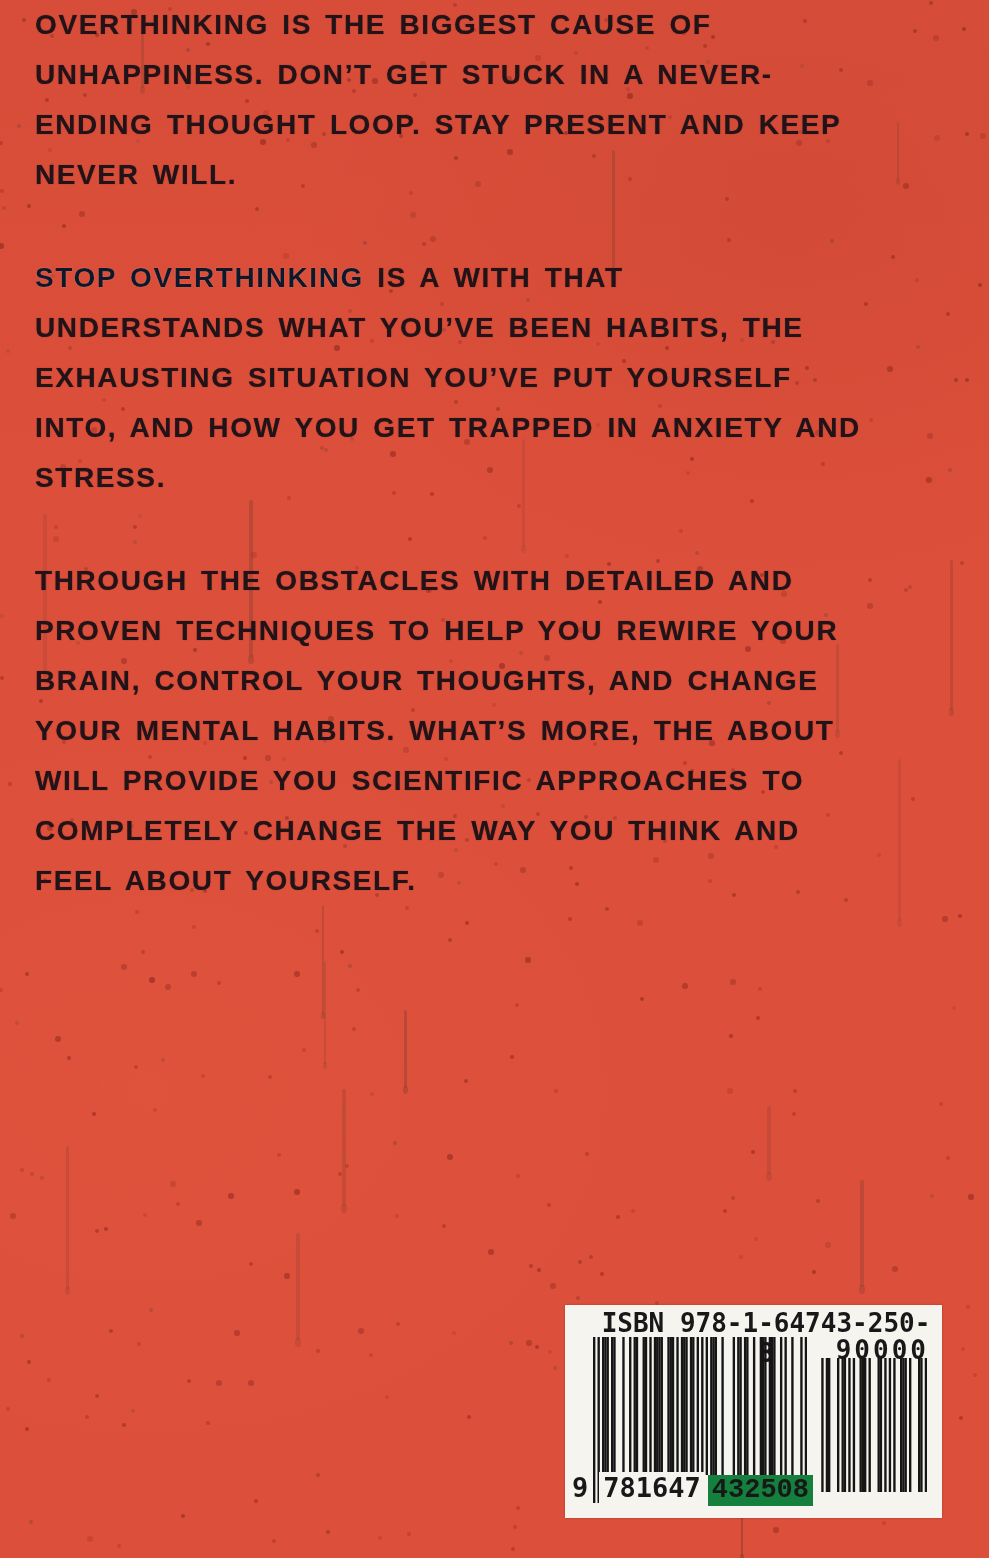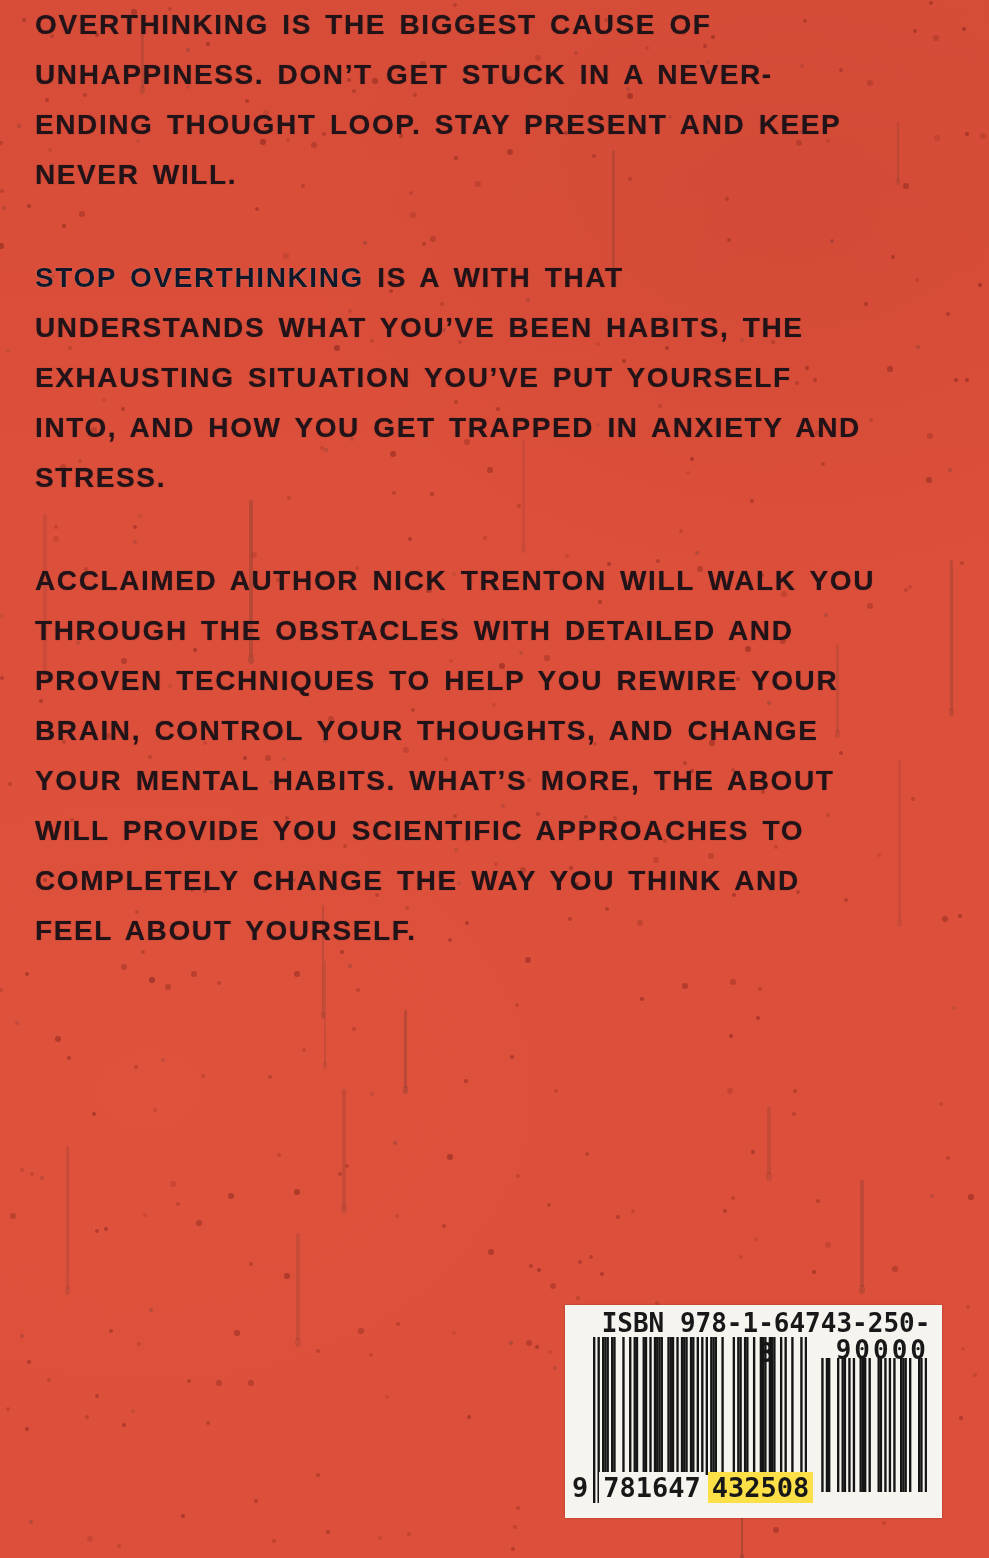--- a/index.html
+++ b/index.html
@@ -49,21 +49,21 @@
   .ean13{position:absolute;left:28px;top:32px;width:214px;height:166px;}
   .ean5{position:absolute;left:254px;top:53px;width:108px;height:134px;}
   .digits{
     position:absolute;left:7px;top:167px;height:31px;white-space:nowrap;
     font-family:"DejaVu Sans Mono","Liberation Mono",monospace;
     font-size:27px;font-weight:700;color:#181818;line-height:31px;
   }
   .digits span{display:inline-block;}
   .dg-first{margin-right:11px;}
   .dg-mid{background:#f6f4ef;padding:0 4px;margin-right:3px;}
-  .dg-last{background:#fde047;padding:0 4px;}
+  .dg-last{background:#15803d;padding:0 4px;font-family:Liberation Mono, monospace;}
 </style>
 </head>
 <body>
 
 <div class="cover">
   <div class="tone"></div>
   <div class="speckles" id="speckles" style="box-shadow: rgba(122, 32, 24, 0.3) 732px 769px 0px 1px, rgba(122, 32, 24, 0.5) 151px 979px 0px 2px, rgba(122, 32, 24, 0.31) 267px 757px 0px 2px, rgba(122, 32, 24, 0.35) 317px 1474px 0px 1px, rgba(122, 32, 24, 0.18) 878px 854px 0px 1px, rgba(122, 32, 24, 0.34) 0px 142px 0px 1px, rgba(122, 32, 24, 0.43) 845px 1436px 0px 2px, rgba(122, 32, 24, 0.35) 770px 1472px 0px 1px, rgba(122, 32, 24, 0.41) 570px 121px 0px 1px, rgba(122, 32, 24, 0.48) 955px 379px 0px 1px, rgba(122, 32, 24, 0.28) 614px 817px 0px 1px, rgba(122, 32, 24, 0.43) 865px 303px 0px 1px, rgba(122, 32, 24, 0.27) 136px 911px 0px 1px, rgba(122, 32, 24, 0.37) 593px 155px 0px 1px, rgba(122, 32, 24, 0.24) 910px 1383px 0px 1px, rgba(122, 32, 24, 0.31) 317px 1350px 0px 1px, rgba(122, 32, 24, 0.44) 123px 1424px 0px 1px, rgba(122, 32, 24, 0.41) 296px 973px 0px 2px, rgba(122, 32, 24, 0.33) 313px 144px 0px 2px, rgba(122, 32, 24, 0.44) 133px 11px 0px 2px, rgba(122, 32, 24, 0.24) 783px 593px 0px 2px, rgba(122, 32, 24, 0.33) 522px 869px 0px 2px, rgba(122, 32, 24, 0.46) 752px 1151px 0px 1px, rgba(122, 32, 24, 0.38) 236px 1332px 0px 2px, rgba(122, 32, 24, 0.24) 405px 749px 0px 2px, rgba(122, 32, 24, 0.2) 669px 116px 0px 1px, rgba(122, 32, 24, 0.22) 632px 1210px 0px 1px, rgba(122, 32, 24, 0.19) 936px 137px 0px 2px, rgba(122, 32, 24, 0.46) 761px 574px 0px 1px, rgba(122, 32, 24, 0.28) 177px 1203px 0px 1px, rgba(122, 32, 24, 0.39) 188px 1380px 0px 1px, rgba(122, 32, 24, 0.47) 93px 1113px 0px 1px, rgba(122, 32, 24, 0.41) 860px 1497px 0px 1px, rgba(122, 32, 24, 0.5) 691px 458px 0px 1px, rgba(122, 32, 24, 0.3) 732px 981px 0px 2px, rgba(122, 32, 24, 0.4) 775px 1529px 0px 2px, rgba(122, 32, 24, 0.47) 244px 757px 0px 1px, rgba(122, 32, 24, 0.49) 599px 601px 0px 1px, rgba(122, 32, 24, 0.43) 617px 1216px 0px 1px, rgba(122, 32, 24, 0.26) 967px 1306px 0px 1px, rgba(122, 32, 24, 0.43) 327px 1531px 0px 1px, rgba(122, 32, 24, 0.21) 412px 214px 0px 2px, rgba(122, 32, 24, 0.41) 657px 560px 0px 1px, rgba(122, 32, 24, 0.4) 715px 1308px 0px 1px, rgba(122, 32, 24, 0.38) 944px 918px 0px 2px, rgba(122, 32, 24, 0.31) 12px 1215px 0px 2px, rgba(122, 32, 24, 0.32) 393px 492px 0px 1px, rgba(122, 32, 24, 0.41) 246px 100px 0px 1px, rgba(122, 32, 24, 0.2) 916px 279px 0px 1px, rgba(122, 32, 24, 0.25) 406px 907px 0px 1px, rgba(122, 32, 24, 0.37) 528px 1342px 0px 2px, rgba(122, 32, 24, 0.24) 883px 1522px 0px 1px, rgba(122, 32, 24, 0.34) 611px 1317px 0px 1px, rgba(122, 32, 24, 0.46) 28px 205px 0px 1px, rgba(122, 32, 24, 0.35) 302px 185px 0px 1px, rgba(122, 32, 24, 0.45) 68px 1057px 0px 1px, rgba(122, 32, 24, 0.34) 207px 1422px 0px 1px, rgba(122, 32, 24, 0.19) 687px 472px 0px 1px, rgba(122, 32, 24, 0.4) 489px 469px 0px 2px, rgba(122, 32, 24, 0.22) 756px 1383px 0px 1px, rgba(122, 32, 24, 0.24) 974px 1374px 0px 1px, rgba(122, 32, 24, 0.47) 44px 879px 0px 1px, rgba(122, 32, 24, 0.41) 490px 1251px 0px 2px, rgba(122, 32, 24, 0.36) 353px 90px 0px 1px, rgba(122, 32, 24, 0.23) 349px 310px 0px 1px, rgba(122, 32, 24, 0.23) 909px 586px 0px 1px, rgba(122, 32, 24, 0.36) 339px 1173px 0px 1px, rgba(122, 32, 24, 0.41) 23px 19px 0px 1px, rgba(122, 32, 24, 0.48) 623px 360px 0px 1px, rgba(122, 32, 24, 0.36) 250px 1382px 0px 2px, rgba(122, 32, 24, 0.35) 684px 762px 0px 1px, rgba(122, 32, 24, 0.26) 459px 341px 0px 1px, rgba(122, 32, 24, 0.29) 905px 589px 0px 1px, rgba(122, 32, 24, 0.3) 1px 190px 0px 1px, rgba(122, 32, 24, 0.31) 9px 783px 0px 1px, rgba(122, 32, 24, 0.28) 710px 855px 0px 2px, rgba(122, 32, 24, 0.38) 123px 660px 0px 2px, rgba(122, 32, 24, 0.37) 845px 899px 0px 1px, rgba(122, 32, 24, 0.48) 538px 1269px 0px 1px, rgba(122, 32, 24, 0.21) 287px 139px 0px 1px, rgba(122, 32, 24, 0.21) 962px 1348px 0px 1px, rgba(122, 32, 24, 0.26) 869px 82px 0px 2px, rgba(122, 32, 24, 0.19) 285px 255px 0px 2px, rgba(122, 32, 24, 0.31) 191px 889px 0px 1px, rgba(122, 32, 24, 0.23) 138px 1343px 0px 1px, rgba(122, 32, 24, 0.43) 509px 151px 0px 2px, rgba(122, 32, 24, 0.39) 606px 908px 0px 1px, rgba(122, 32, 24, 0.32) 793px 1113px 0px 1px, rgba(122, 32, 24, 0.48) 182px 1515px 0px 1px, rgba(122, 32, 24, 0.26) 278px 1154px 0px 1px, rgba(122, 32, 24, 0.36) 193px 973px 0px 2px, rgba(122, 32, 24, 0.46) 756px 1443px 0px 1px, rgba(122, 32, 24, 0.45) 970px 1196px 0px 2px, rgba(122, 32, 24, 0.4) 869px 579px 0px 1px, rgba(122, 32, 24, 0.44) 286px 1275px 0px 2px, rgba(122, 32, 24, 0.39) 579px 1261px 0px 1px, rgba(122, 32, 24, 0.28) 442px 619px 0px 1px, rgba(122, 32, 24, 0.32) 586px 1153px 0px 1px, rgba(122, 32, 24, 0.46) 536px 1346px 0px 1px, rgba(122, 32, 24, 0.34) 358px 629px 0px 1px, rgba(122, 32, 24, 0.44) 409px 538px 0px 1px, rgba(122, 32, 24, 0.49) 105px 1228px 0px 1px, rgba(122, 32, 24, 0.46) 733px 894px 0px 1px, rgba(122, 32, 24, 0.18) 474px 29px 0px 1px, rgba(122, 32, 24, 0.19) 597px 343px 0px 1px, rgba(122, 32, 24, 0.34) 552px 1285px 0px 2px, rgba(122, 32, 24, 0.32) 528px 779px 0px 1px, rgba(122, 32, 24, 0.37) 250px 1263px 0px 1px, rgba(122, 32, 24, 0.25) 55px 526px 0px 1px, rgba(122, 32, 24, 0.43) 751px 500px 0px 1px, rgba(122, 32, 24, 0.23) 477px 183px 0px 2px, rgba(122, 32, 24, 0.23) 79px 460px 0px 1px, rgba(122, 32, 24, 0.38) 585px 816px 0px 1px, rgba(122, 32, 24, 0.28) 759px 988px 0px 1px, rgba(122, 32, 24, 0.37) 590px 1256px 0px 1px, rgba(122, 32, 24, 0.46) 348px 79px 0px 1px, rgba(122, 32, 24, 0.31) 466px 441px 0px 2px, rgba(122, 32, 24, 0.33) 414px 94px 0px 1px, rgba(122, 32, 24, 0.32) 218px 982px 0px 1px, rgba(122, 32, 24, 0.38) 905px 185px 0px 2px, rgba(122, 32, 24, 0.26) 408px 1533px 0px 1px, rgba(122, 32, 24, 0.47) 26px 1428px 0px 1px, rgba(122, 32, 24, 0.21) 729px 1090px 0px 2px, rgba(122, 32, 24, 0.42) 49px 827px 0px 2px, rgba(122, 32, 24, 0.48) 207px 43px 0px 1px, rgba(122, 32, 24, 0.26) 303px 1049px 0px 1px, rgba(122, 32, 24, 0.45) 743px 78px 0px 1px, rgba(122, 32, 24, 0.2) 827px 1244px 0px 2px, rgba(122, 32, 24, 0.35) 537px 813px 0px 1px, rgba(122, 32, 24, 0.37) 548px 1204px 0px 1px, rgba(122, 32, 24, 0.4) 286px 817px 0px 1px, rgba(122, 32, 24, 0.24) 321px 447px 0px 1px, rgba(122, 32, 24, 0.33) 454px 815px 0px 1px, rgba(122, 32, 24, 0.23) 7px 1408px 0px 1px, rgba(122, 32, 24, 0.23) 555px 1090px 0px 1px, rgba(122, 32, 24, 0.47) 712px 36px 0px 1px, rgba(122, 32, 24, 0.33) 454px 4px 0px 1px, rgba(122, 32, 24, 0.3) 93px 429px 0px 2px, rgba(122, 32, 24, 0.42) 46px 99px 0px 1px, rgba(122, 32, 24, 0.31) 518px 505px 0px 1px, rgba(122, 32, 24, 0.25) 615px 1330px 0px 2px, rgba(122, 32, 24, 0.3) 422px 63px 0px 2px, rgba(122, 32, 24, 0.36) 360px 1330px 0px 2px, rgba(122, 32, 24, 0.37) 699px 568px 0px 2px, rgba(122, 32, 24, 0.34) 218px 1382px 0px 2px, rgba(122, 32, 24, 0.5) 0px 245px 0px 2px, rgba(122, 32, 24, 0.44) 96px 34px 0px 1px, rgba(122, 32, 24, 0.38) 569px 918px 0px 1px, rgba(122, 32, 24, 0.26) 709px 880px 0px 1px, rgba(122, 32, 24, 0.19) 265px 112px 0px 2px, rgba(122, 32, 24, 0.35) 782px 640px 0px 2px, rgba(122, 32, 24, 0.25) 48px 1379px 0px 1px, rgba(122, 32, 24, 0.3) 517px 1507px 0px 1px, rgba(122, 32, 24, 0.41) 889px 368px 0px 2px, rgba(122, 32, 24, 0.28) 169px 8px 0px 1px, rgba(122, 32, 24, 0.43) 374px 80px 0px 2px, rgba(122, 32, 24, 0.3) 947px 1157px 0px 1px, rgba(122, 32, 24, 0.41) 497px 408px 0px 1px, rgba(122, 32, 24, 0.4) 814px 379px 0px 1px, rgba(122, 32, 24, 0.18) 55px 538px 0px 2px, rgba(122, 32, 24, 0.18) 386px 1396px 0px 1px, rgba(122, 32, 24, 0.28) 753px 421px 0px 1px, rgba(122, 32, 24, 0.23) 193px 926px 0px 1px, rgba(122, 32, 24, 0.44) 601px 1273px 0px 1px, rgba(122, 32, 24, 0.2) 204px 742px 0px 1px, rgba(122, 32, 24, 0.44) 28px 1361px 0px 1px, rgba(122, 32, 24, 0.37) 443px 1225px 0px 1px, rgba(122, 32, 24, 0.19) 396px 625px 0px 1px, rgba(122, 32, 24, 0.44) 892px 256px 0px 1px, rgba(122, 32, 24, 0.18) 755px 1238px 0px 1px, rgba(122, 32, 24, 0.25) 870px 419px 0px 1px, rgba(122, 32, 24, 0.48) 262px 141px 0px 2px, rgba(122, 32, 24, 0.23) 21px 1169px 0px 1px, rgba(122, 32, 24, 0.23) 410px 192px 0px 1px, rgba(122, 32, 24, 0.24) 680px 530px 0px 1px, rgba(122, 32, 24, 0.34) 728px 239px 0px 1px, rgba(122, 32, 24, 0.35) 323px 133px 0px 1px, rgba(122, 32, 24, 0.46) 392px 453px 0px 2px, rgba(122, 32, 24, 0.31) 86px 1416px 0px 1px, rgba(122, 32, 24, 0.47) 466px 922px 0px 1px, rgba(122, 32, 24, 0.26) 827px 814px 0px 1px, rgba(122, 32, 24, 0.32) 961px 562px 0px 1px, rgba(122, 32, 24, 0.29) 62px 466px 0px 2px, rgba(122, 32, 24, 0.2) 158px 584px 0px 1px, rgba(122, 32, 24, 0.2) 172px 1183px 0px 2px, rgba(122, 32, 24, 0.47) 576px 883px 0px 1px, rgba(122, 32, 24, 0.44) 960px 1417px 0px 1px, rgba(122, 32, 24, 0.31) 869px 605px 0px 2px, rgba(122, 32, 24, 0.47) 641px 998px 0px 1px, rgba(122, 32, 24, 0.33) 142px 951px 0px 1px, rgba(122, 32, 24, 0.3) 149px 756px 0px 1px, rgba(122, 32, 24, 0.29) 772px 341px 0px 1px, rgba(122, 32, 24, 0.4) 724px 1210px 0px 1px, rgba(122, 32, 24, 0.37) 517px 628px 0px 1px, rgba(122, 32, 24, 0.32) 742px 1308px 0px 2px, rgba(122, 32, 24, 0.48) 341px 951px 0px 1px, rgba(122, 32, 24, 0.35) 796px 382px 0px 1px, rgba(122, 32, 24, 0.32) 466px 839px 0px 1px, rgba(122, 32, 24, 0.2) 740px 1256px 0px 1px, rgba(122, 32, 24, 0.35) 376px 894px 0px 1px, rgba(122, 32, 24, 0.48) 691px 770px 0px 1px, rgba(122, 32, 24, 0.48) 813px 1271px 0px 1px, rgba(122, 32, 24, 0.44) 400px 135px 0px 1px, rgba(122, 32, 24, 0.26) 775px 846px 0px 1px, rgba(122, 32, 24, 0.21) 356px 567px 0px 1px, rgba(122, 32, 24, 0.35) 512px 1548px 0px 1px, rgba(122, 32, 24, 0.31) 397px 1323px 0px 1px, rgba(122, 32, 24, 0.22) 827px 140px 0px 1px, rgba(122, 32, 24, 0.28) 514px 1526px 0px 1px, rgba(122, 32, 24, 0.31) 316px 930px 0px 1px, rgba(122, 32, 24, 0.39) 684px 985px 0px 2px, rgba(122, 32, 24, 0.45) 806px 367px 0px 1px, rgba(122, 32, 24, 0.47) 26px 973px 0px 1px, rgba(122, 32, 24, 0.48) 336px 347px 0px 2px, rgba(122, 32, 24, 0.32) 123px 966px 0px 2px, rgba(122, 32, 24, 0.34) 81px 213px 0px 2px, rgba(122, 32, 24, 0.49) 966px 133px 0px 1px, rgba(122, 32, 24, 0.33) 51px 35px 0px 1px, rgba(122, 32, 24, 0.24) 371px 340px 0px 1px, rgba(122, 32, 24, 0.21) 379px 1537px 0px 1px, rgba(122, 32, 24, 0.41) 245px 832px 0px 1px, rgba(122, 32, 24, 0.47) 608px 563px 0px 1px, rgba(122, 32, 24, 0.48) 629px 95px 0px 2px, rgba(122, 32, 24, 0.25) 659px 405px 0px 1px, rgba(122, 32, 24, 0.2) 103px 399px 0px 1px, rgba(122, 32, 24, 0.34) 894px 1268px 0px 2px, rgba(122, 32, 24, 0.42) 122px 408px 0px 1px, rgba(122, 32, 24, 0.49) 963px 28px 0px 1px, rgba(122, 32, 24, 0.28) 69px 347px 0px 1px, rgba(122, 32, 24, 0.33) 167px 986px 0px 2px, rgba(122, 32, 24, 0.31) 709px 1399px 0px 1px, rgba(122, 32, 24, 0.2) 646px 47px 0px 1px, rgba(122, 32, 24, 0.28) 516px 1004px 0px 1px, rgba(122, 32, 24, 0.44) 57px 1038px 0px 2px, rgba(122, 32, 24, 0.34) 99px 383px 0px 1px, rgba(122, 32, 24, 0.48) 737px 678px 0px 1px, rgba(122, 32, 24, 0.42) 256px 208px 0px 1px, rgba(122, 32, 24, 0.27) 441px 303px 0px 1px, rgba(122, 32, 24, 0.25) 935px 37px 0px 2px, rgba(122, 32, 24, 0.44) 570px 867px 0px 1px, rgba(122, 32, 24, 0.29) 63px 741px 0px 1px, rgba(122, 32, 24, 0.37) 726px 198px 0px 1px, rgba(122, 32, 24, 0.5) 979px 284px 0px 1px, rgba(122, 32, 24, 0.2) 445px 758px 0px 1px, rgba(122, 32, 24, 0.32) 107px 735px 0px 2px, rgba(122, 32, 24, 0.42) 255px 1500px 0px 1px, rgba(122, 32, 24, 0.28) 432px 238px 0px 2px, rgba(122, 32, 24, 0.4) 504px 373px 0px 1px, rgba(122, 32, 24, 0.25) 0px 989px 0px 1px, rgba(122, 32, 24, 0.29) 683px 32px 0px 1px, rgba(122, 32, 24, 0.29) 353px 1028px 0px 1px, rgba(122, 32, 24, 0.25) 580px 629px 0px 2px, rgba(122, 32, 24, 0.32) 269px 1076px 0px 1px, rgba(122, 32, 24, 0.19) 450px 660px 0px 1px, rgba(122, 32, 24, 0.2) 396px 1215px 0px 1px, rgba(122, 32, 24, 0.4) 110px 1330px 0px 1px, rgba(122, 32, 24, 0.19) 144px 1214px 0px 1px, rgba(122, 32, 24, 0.38) 797px 891px 0px 1px, rgba(122, 32, 24, 0.36) 794px 1090px 0px 1px, rgba(122, 32, 24, 0.45) 511px 1056px 0px 1px, rgba(122, 32, 24, 0.49) 730px 1035px 0px 1px, rgba(122, 32, 24, 0.47) 862px 1478px 0px 1px, rgba(122, 32, 24, 0.25) 288px 497px 0px 1px, rgba(122, 32, 24, 0.45) 230px 1195px 0px 2px, rgba(122, 32, 24, 0.42) 928px 479px 0px 2px, rgba(122, 32, 24, 0.47) 296px 1191px 0px 2px, rgba(122, 32, 24, 0.37) 84px 94px 0px 1px, rgba(122, 32, 24, 0.22) 429px 590px 0px 1px, rgba(122, 32, 24, 0.33) 135px 1066px 0px 1px, rgba(122, 32, 24, 0.42) 914px 30px 0px 1px, rgba(122, 32, 24, 0.25) 440px 874px 0px 2px, rgba(122, 32, 24, 0.31) 85px 568px 0px 1px, rgba(122, 32, 24, 0.25) 484px 537px 0px 1px, rgba(122, 32, 24, 0.4) 96px 1230px 0px 1px, rgba(122, 32, 24, 0.18) 453px 1332px 0px 1px, rgba(122, 32, 24, 0.46) 449px 1156px 0px 2px, rgba(122, 32, 24, 0.46) 455px 157px 0px 1px, rgba(122, 32, 24, 0.25) 655px 859px 0px 2px, rgba(122, 32, 24, 0.49) 666px 347px 0px 1px, rgba(122, 32, 24, 0.34) 822px 463px 0px 1px, rgba(122, 32, 24, 0.22) 495px 863px 0px 1px, rgba(122, 32, 24, 0.31) 546px 657px 0px 2px, rgba(122, 32, 24, 0.47) 501px 665px 0px 2px, rgba(122, 32, 24, 0.45) 757px 1017px 0px 1px, rgba(122, 32, 24, 0.41) 934px 1308px 0px 2px, rgba(122, 32, 24, 0.3) 664px 840px 0px 1px, rgba(122, 32, 24, 0.3) 629px 178px 0px 1px, rgba(122, 32, 24, 0.29) 577px 1297px 0px 1px, rgba(122, 32, 24, 0.18) 49px 149px 0px 1px, rgba(122, 32, 24, 0.26) 241px 431px 0px 1px, rgba(122, 32, 24, 0.36) 892px 1407px 0px 1px, rgba(122, 32, 24, 0.19) 549px 1351px 0px 1px, rgba(122, 32, 24, 0.24) 639px 922px 0px 2px, rgba(122, 32, 24, 0.36) 455px 401px 0px 1px, rgba(122, 32, 24, 0.45) 527px 959px 0px 2px, rgba(122, 32, 24, 0.43) 840px 752px 0px 1px, rgba(122, 32, 24, 0.47) 966px 379px 0px 1px, rgba(122, 32, 24, 0.28) 605px 19px 0px 1px, rgba(122, 32, 24, 0.31) 330px 718px 0px 2px, rgba(122, 32, 24, 0.35) 423px 243px 0px 1px, rgba(122, 32, 24, 0.23) 31px 1173px 0px 1px, rgba(122, 32, 24, 0.28) 929px 435px 0px 2px, rgba(122, 32, 24, 0.21) 154px 1109px 0px 1px, rgba(122, 32, 24, 0.5) 565px 132px 0px 1px, rgba(122, 32, 24, 0.41) 449px 939px 0px 1px, rgba(122, 32, 24, 0.25) 594px 743px 0px 1px, rgba(122, 32, 24, 0.28) 71px 819px 0px 1px, rgba(122, 32, 24, 0.21) 982px 135px 0px 2px, rgba(122, 32, 24, 0.41) 930px 2px 0px 1px, rgba(122, 32, 24, 0.45) 465px 1080px 0px 1px, rgba(122, 32, 24, 0.44) 468px 1416px 0px 1px, rgba(122, 32, 24, 0.36) 817px 1200px 0px 1px, rgba(122, 32, 24, 0.24) 202px 1075px 0px 1px, rgba(122, 32, 24, 0.43) 711px 742px 0px 2px, rgba(122, 32, 24, 0.4) 204px 890px 0px 1px, rgba(122, 32, 24, 0.43) 431px 493px 0px 1px, rgba(122, 32, 24, 0.41) 390px 290px 0px 1px, rgba(122, 32, 24, 0.37) 508px 78px 0px 2px, rgba(122, 32, 24, 0.32) 912px 798px 0px 1px, rgba(122, 32, 24, 0.38) 427px 590px 0px 1px, rgba(122, 32, 24, 0.38) 1px 677px 0px 1px, rgba(122, 32, 24, 0.44) 40px 700px 0px 1px, rgba(122, 32, 24, 0.49) 63px 225px 0px 1px, rgba(122, 32, 24, 0.29) 273px 1540px 0px 1px, rgba(122, 32, 24, 0.47) 959px 915px 0px 1px, rgba(122, 32, 24, 0.31) 346px 1165px 0px 1px, rgba(122, 32, 24, 0.38) 704px 45px 0px 1px, rgba(122, 32, 24, 0.48) 793px 1353px 0px 2px, rgba(122, 32, 24, 0.24) 118px 1545px 0px 1px, rgba(122, 32, 24, 0.19) 89px 1538px 0px 2px, rgba(122, 32, 24, 0.32) 656px 773px 0px 1px, rgba(122, 32, 24, 0.36) 762px 791px 0px 1px, rgba(122, 32, 24, 0.18) 493px 704px 0px 1px, rgba(122, 32, 24, 0.22) 537px 57px 0px 2px, rgba(122, 32, 24, 0.28) 656px 1302px 0px 1px, rgba(122, 32, 24, 0.41) 947px 313px 0px 1px, rgba(122, 32, 24, 0.28) 406px 115px 0px 1px, rgba(122, 32, 24, 0.2) 566px 555px 0px 1px, rgba(122, 32, 24, 0.29) 357px 989px 0px 1px, rgba(122, 32, 24, 0.36) 651px 1474px 0px 1px, rgba(122, 32, 24, 0.49) 194px 649px 0px 1px, rgba(122, 32, 24, 0.21) 253px 554px 0px 2px, rgba(122, 32, 24, 0.3) 817px 432px 0px 2px, rgba(122, 32, 24, 0.39) 530px 1265px 0px 1px, rgba(122, 32, 24, 0.3) 344px 845px 0px 1px, rgba(122, 32, 24, 0.39) 134px 526px 0px 1px, rgba(122, 32, 24, 0.29) 732px 1197px 0px 1px, rgba(122, 32, 24, 0.31) 277px 579px 0px 1px, rgba(122, 32, 24, 0.25) 370px 1354px 0px 1px, rgba(122, 32, 24, 0.36) 412px 709px 0px 1px, rgba(122, 32, 24, 0.38) 804px 20px 0px 1px, rgba(122, 32, 24, 0.4) 96px 1395px 0px 1px, rgba(122, 32, 24, 0.35) 146px 828px 0px 1px, rgba(122, 32, 24, 0.38) 198px 1222px 0px 2px, rgba(122, 32, 24, 0.45) 747px 648px 0px 2px, rgba(122, 32, 24, 0.38) 840px 69px 0px 1px, rgba(122, 32, 24, 0.23) 752px 1441px 0px 1px, rgba(122, 32, 24, 0.25) 517px 1175px 0px 1px, rgba(122, 32, 24, 0.29) 798px 142px 0px 2px, rgba(122, 32, 24, 0.25) 940px 1103px 0px 1px, rgba(95, 60, 55, 0.3) 51px 164px 0px 1px, rgba(95, 60, 55, 0.24) 134px 541px 0px 1px, rgba(95, 60, 55, 0.24) 162px 1059px 0px 1px, rgba(95, 60, 55, 0.25) 520px 652px 0px 1px, rgba(95, 60, 55, 0.25) 3px 207px 0px 1px, rgba(95, 60, 55, 0.31) 443px 329px 0px 1px, rgba(95, 60, 55, 0.18) 283px 758px 0px 1px, rgba(95, 60, 55, 0.16) 139px 515px 0px 1px, rgba(95, 60, 55, 0.31) 30px 1521px 0px 1px, rgba(95, 60, 55, 0.29) 293px 879px 0px 1px, rgba(95, 60, 55, 0.25) 41px 1177px 0px 1px, rgba(95, 60, 55, 0.24) 502px 805px 0px 1px, rgba(95, 60, 55, 0.29) 696px 552px 0px 1px, rgba(95, 60, 55, 0.16) 641px 623px 0px 1px, rgba(95, 60, 55, 0.33) 216px 377px 0px 1px, rgba(95, 60, 55, 0.18) 524px 371px 0px 1px, rgba(95, 60, 55, 0.16) 1px 615px 0px 1px, rgba(95, 60, 55, 0.18) 812px 1429px 0px 1px, rgba(95, 60, 55, 0.33) 768px 702px 0px 1px, rgba(95, 60, 55, 0.17) 187px 86px 0px 1px, rgba(95, 60, 55, 0.29) 21px 1335px 0px 1px, rgba(95, 60, 55, 0.24) 351px 438px 0px 1px, rgba(95, 60, 55, 0.33) 510px 1342px 0px 1px, rgba(95, 60, 55, 0.21) 77px 642px 0px 1px, rgba(95, 60, 55, 0.28) 270px 781px 0px 1px, rgba(95, 60, 55, 0.22) 741px 339px 0px 1px, rgba(95, 60, 55, 0.29) 150px 1309px 0px 1px, rgba(95, 60, 55, 0.2) 371px 1093px 0px 1px, rgba(95, 60, 55, 0.27) 800px 131px 0px 1px, rgba(95, 60, 55, 0.22) 458px 882px 0px 1px, rgba(95, 60, 55, 0.34) 187px 49px 0px 1px, rgba(95, 60, 55, 0.26) 554px 1367px 0px 1px, rgba(95, 60, 55, 0.24) 575px 52px 0px 1px, rgba(95, 60, 55, 0.29) 825px 614px 0px 1px, rgba(95, 60, 55, 0.2) 707px 61px 0px 1px, rgba(95, 60, 55, 0.23) 16px 1022px 0px 1px, rgba(95, 60, 55, 0.19) 7px 350px 0px 1px, rgba(95, 60, 55, 0.2) 597px 424px 0px 1px, rgba(95, 60, 55, 0.3) 949px 469px 0px 1px, rgba(95, 60, 55, 0.34) 831px 240px 0px 1px, rgba(95, 60, 55, 0.3) 349px 965px 0px 1px, rgba(95, 60, 55, 0.16) 137px 140px 0px 1px, rgba(95, 60, 55, 0.3) 917px 346px 0px 1px, rgba(95, 60, 55, 0.26) 324px 740px 0px 1px, rgba(95, 60, 55, 0.19) 52px 275px 0px 1px, rgba(95, 60, 55, 0.33) 394px 1142px 0px 1px, rgba(95, 60, 55, 0.16) 169px 685px 0px 1px, rgba(95, 60, 55, 0.23) 627px 88px 0px 1px, rgba(95, 60, 55, 0.28) 325px 449px 0px 1px, rgba(95, 60, 55, 0.25) 931px 1195px 0px 1px, rgba(95, 60, 55, 0.19) 953px 1007px 0px 1px, rgba(95, 60, 55, 0.28) 527px 299px 0px 1px, rgba(95, 60, 55, 0.29) 18px 125px 0px 1px, rgba(95, 60, 55, 0.15) 453px 573px 0px 1px, rgba(95, 60, 55, 0.22) 131px 825px 0px 1px, rgba(95, 60, 55, 0.18) 336px 323px 0px 1px, rgba(95, 60, 55, 0.21) 132px 1410px 0px 1px, rgba(95, 60, 55, 0.2) 801px 65px 0px 1px, rgba(95, 60, 55, 0.34) 364px 242px 0px 1px, rgba(95, 60, 55, 0.21) 455px 849px 0px 1px;"></div>
   <div class="drips" id="drips">
       <div class="drip" style="left: 897.585px; top: 758.54px; width: 3px; height: 162.336px; background: rgba(118, 58, 48, 0.17);"></div>
       <div class="dripdot" style="left: 896.585px; top: 918.877px; width: 5px; height: 8px; background: rgba(118, 58, 48, 0.17);"></div>
@@ -117,21 +117,20 @@
       </div>
       <div>
           <div class="blurb-line">UNDERSTANDS WHAT YOU’VE BEEN HABITS, THE</div>
           <div class="blurb-line">EXHAUSTING SITUATION YOU’VE PUT YOURSELF</div>
           <div class="blurb-line">INTO, AND HOW YOU GET TRAPPED IN ANXIETY AND</div>
           <div class="blurb-line">STRESS.</div>
         </div>
     </div>
 
     <div class="para">
-        <div class="blurb-line">ACCLAIMED AUTHOR NICK TRENTON WILL WALK YOU</div>
         <div class="blurb-line">THROUGH THE OBSTACLES WITH DETAILED AND</div>
         <div class="blurb-line">PROVEN TECHNIQUES TO HELP YOU REWIRE YOUR</div>
         <div class="blurb-line">BRAIN, CONTROL YOUR THOUGHTS, AND CHANGE</div>
         <div class="blurb-line">YOUR MENTAL HABITS. WHAT’S MORE, THE ABOUT</div>
         <div class="blurb-line">WILL PROVIDE YOU SCIENTIFIC APPROACHES TO</div>
         <div class="blurb-line">COMPLETELY CHANGE THE WAY YOU THINK AND</div>
         <div class="blurb-line">FEEL ABOUT YOURSELF.</div>
       </div>
   </div>
 

